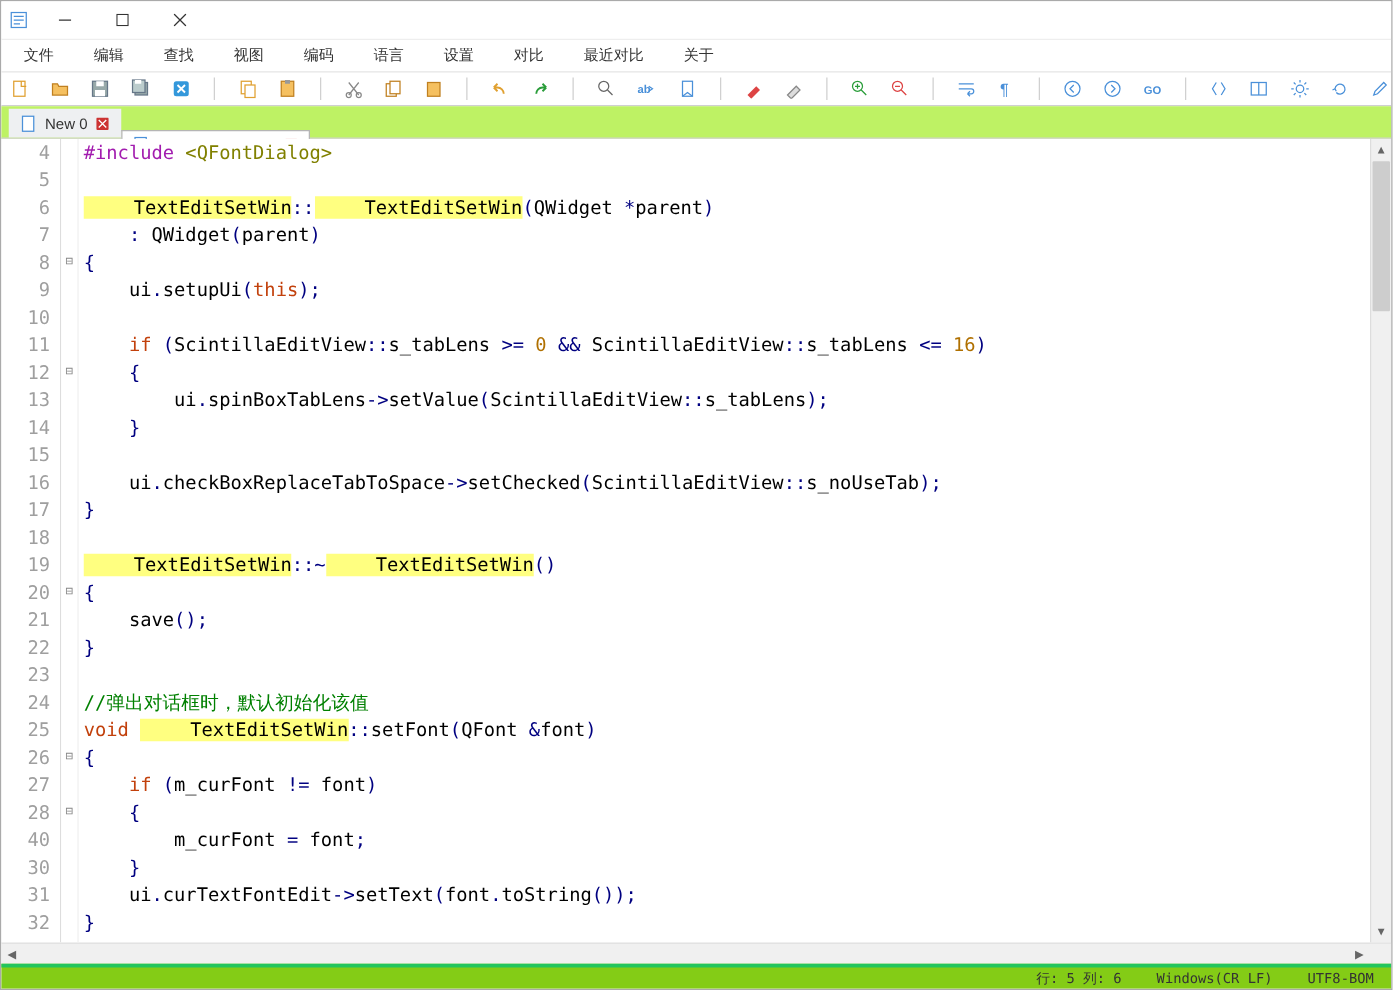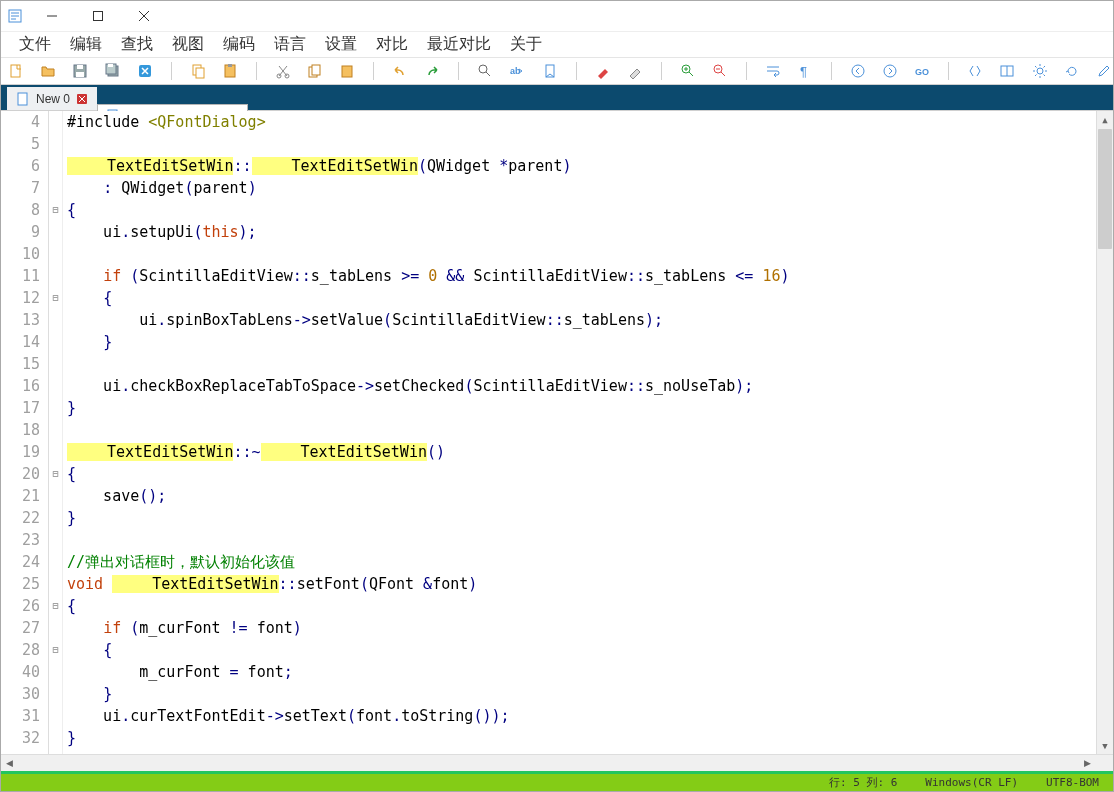--- a/index.html
+++ b/index.html
@@ -2,41 +2,41 @@
 <html><head>
 <meta charset="utf-8">
 <style>
 * { box-sizing: border-box; margin: 0; padding: 0; }
 body { width: 1114px; height: 792px; font-family: "Microsoft YaHei", sans-serif; font-size: 12px; background: #fff; overflow: hidden; border: 1px solid #aaa; display: flex; flex-direction: column; }
 .titlebar { height: 30px; background: #fff; display: flex; align-items: center; padding-left: 6px; color: #888; }
 .titlebar .app-icon { width: 16px; height: 16px; margin-right: 6px; display:inline-flex; align-items:center; justify-content:center; }
 .titlebar .title { flex:1; font-size: 12px; }
 .win-controls { display: flex; }
 .win-controls div { width: 46px; height: 30px; display:flex; align-items:center; justify-content:center; color:#555; }
-.menubar { height: 26px; background: #fff; display:flex; align-items:center; padding-left:10px; gap: 3px; font-size:16px; color:#333; border-top:1px solid #eee; }
+.menubar { height: 26px; background: #fff; display:flex; align-items:center; padding-left:10px; gap: 16px; font-size:12px; color:#333; border-top:1px solid #eee; }
 .menubar span { padding: 4px 8px; cursor: default; }
 .toolbar { height: 28px; background: #fff; border-top:1px solid #e5e5e5; border-bottom:1px solid #d0d0d0; display:flex; align-items:center; padding-left:6px; gap:14px; }
 .tb-btn { width: 22px; height: 22px; display:flex; align-items:center; justify-content:center; cursor:pointer; border-radius:2px; }
 .tb-sep { width:1px; height:18px; background:#d0d0d0; margin:0 3px; }
-.tabbar { height: 26px; background: #0c4a6e; border-bottom:1px solid #d0d0d0; display:flex; align-items:flex-end; padding-left:6px; }
+.tabbar { height: 26px; background: #bef264; border-bottom:1px solid #d0d0d0; display:flex; align-items:flex-end; padding-left:6px; }
 .tab { height: 23px; padding: 0 8px; display:flex; align-items:center; gap:6px; background:#eef0f2; border:1px solid transparent; border-bottom:none; font-size:12px; color:#333; cursor:pointer; }
 .tab.active { background:#fff; border-color:#b5b5b5; border-bottom:1px solid #fff; position:relative; top:17px; }
 .tab-icon { width:14px; height:14px; display:inline-flex; }
 .tab-close { width:12px; height:12px; display:inline-flex; align-items:center; justify-content:center; color:#a00; font-weight:bold; }
 .editor-area { flex:1; display:flex; font-family: Consolas, monospace; font-size: 15px; overflow:hidden; position:relative; }
 .gutter { width:48px; background:#fff; color:#9f9f9f; text-align:right; padding-right:8px; border-right:1px solid #ddd; }
 .gutter div { height:22px; line-height:22px; }
 .fold-col { width:14px; background:#fff; border-right:1px solid #eee; }
 .fold-col div { height:22px; line-height:22px; display:flex; align-items:center; justify-content:center; font-size:10px; color:#888; }
 .code { flex:1; background:#fff; white-space:pre; padding-left:4px; overflow:hidden; }
 .code-line { height:22px; line-height:22px; }
 .kw { color:#c2410c; }
 .comment { color:#008000; }
 .num { color:#b07000; }
-.preproc { color:#000000; }
+.preproc { color:#a21caf; }
 .str { color:#808000; }
 .hl { background:#ffff80;padding-left:40px; }
 .op { color:#000080; }
 .scrollbar-v { width:17px; background:#f0f0f0; border-left:1px solid #ddd; display:flex; flex-direction:column; }
 .sb-btn { height:17px; display:flex; align-items:center; justify-content:center; color:#666; font-size:9px; }
 .sb-thumb { flex:0 0 auto; background:#cdcdcd; margin:1px; border-radius:1px; }
 .scrollbar-h-area { height:17px; background:#f0f0f0; border-top:1px solid #ddd; display:flex; }
 .scrollbar-h { flex:1; display:flex; align-items:center; }
 .sb-corner { width:17px; background:#f0f0f0; }
 .statusbar { height:20px; background:#84cc16; border-top:3px solid #22c55e; display:flex; align-items:center; font-size:11px; color:#333; font-family:"SimSun",monospace; }

